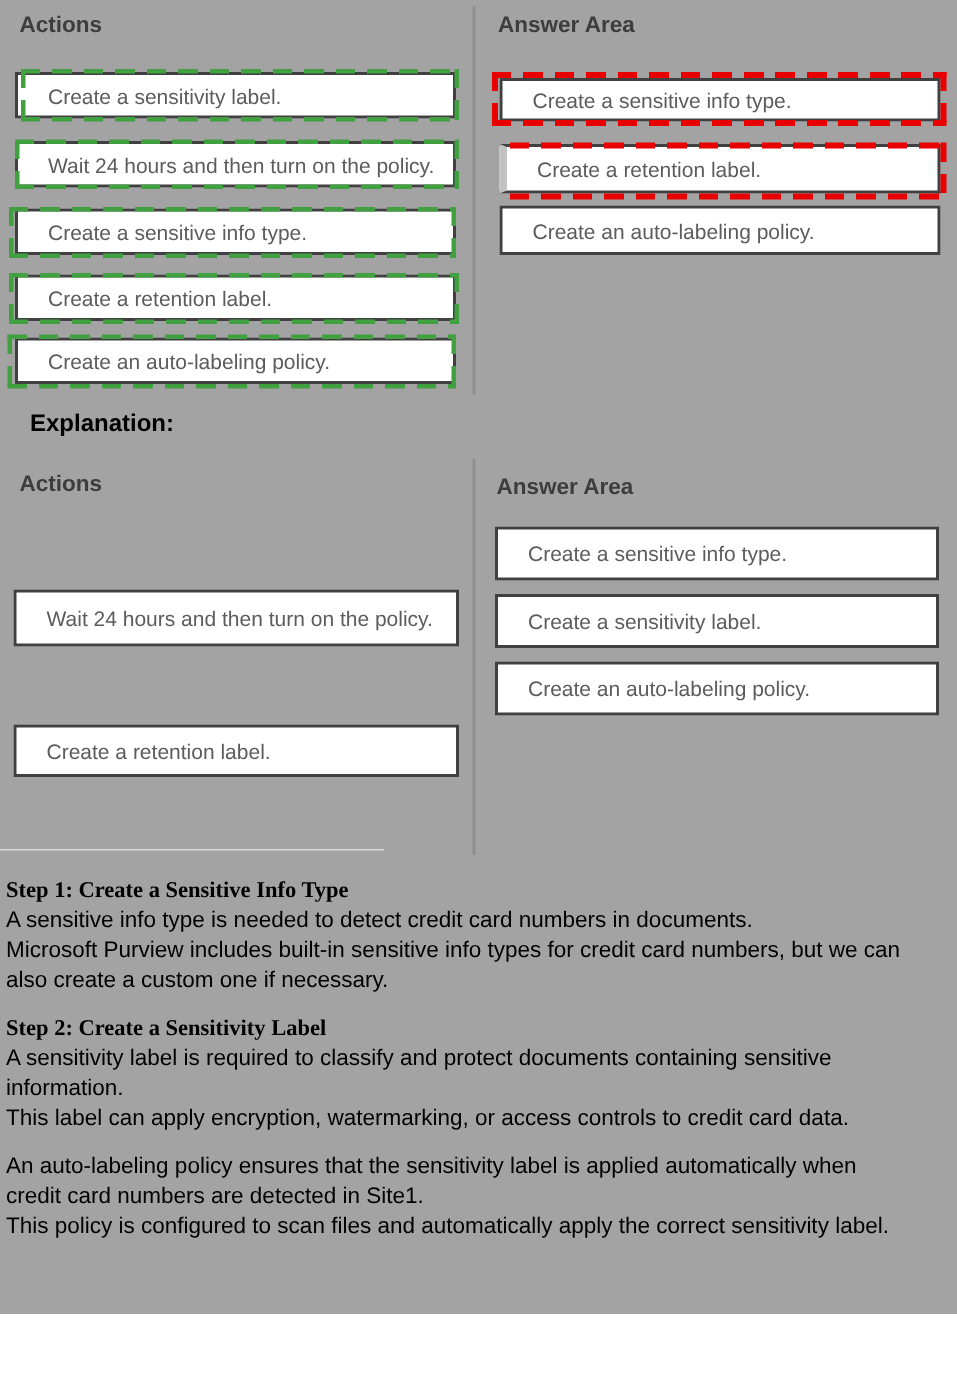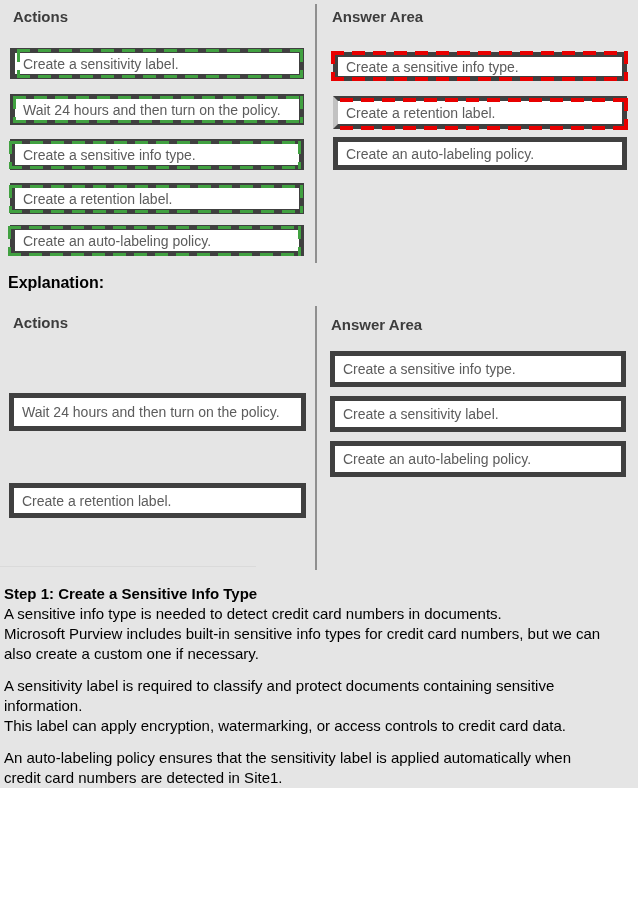--- a/index.html
+++ b/index.html
@@ -1,28 +1,28 @@
 <!DOCTYPE html>
 <html style="--green-dash: #41a141; --red-dash: #e80000; --box-border: #9a9a9a; --box-text: #5c5c5c;"><head>
 <meta charset="utf-8">
 <style>
   html,body{margin:0;padding:0;background:#fff;}
   #page{
-    position:relative;width:638px;height:788px;background:#e5e5e5;overflow:hidden;
+    position:relative;width:638px;height:876px;background:#a3a3a3;overflow:hidden;
     font-family:"Liberation Sans",sans-serif;
   }
   .col-title{
     position:absolute;font-size:15px;font-weight:600;color:#3d3d3d;white-space:nowrap;
   }
   .vdiv{position:absolute;width:2px;background:#8f8f8f;}
   .vdiv.q{left:315px;top:4px;height:259px;}
   .vdiv.e{left:315px;top:306px;height:264px;}
   .box{
-    position:absolute;box-sizing:border-box;background:#fff;border:5px solid #404040;
-    display:flex;align-items:center;padding-left:8px;
+    position:absolute;box-sizing:border-box;background:#fff;border:2px solid #404040;
+    display:flex;align-items:center;padding-left:20px;
   }
   .box .bt{font-size:14px;color:#5c5c5c;white-space:nowrap;}
   .lcol{left:10px;width:294px;height:31px;}
   .rcol{left:333px;width:294px;}
   .elcol{left:9px;width:297px;}
   .ercol{left:330px;width:296px;height:36px;}
   .grip{border-left:5px solid #c2c2c2;}
   .dash{
     position:absolute;pointer-events:none;--dw:3px;--dc:#41a141;
     background-image:
@@ -31,28 +31,28 @@
       repeating-linear-gradient(180deg,var(--dc) 0 13px,transparent 13px 21px),
       repeating-linear-gradient(180deg,var(--dc) 0 13px,transparent 13px 21px);
     background-position:left top,left bottom,left top,right top;
     background-size:100% var(--dw),100% var(--dw),var(--dw) 100%,var(--dw) 100%;
     background-repeat:no-repeat;
   }
   .dash.green{--dc:var(--green-dash,#41a141);--dw:3px;}
   .dash.red{--dc:var(--red-dash,#e80000);--dw:4px;}
   .dash.no-left{background-size:100% var(--dw),100% var(--dw),0 0,var(--dw) 100%;}
   .exp-h{
-    position:absolute;left:8px;top:274px;margin:0;font-size:16px;font-weight:bold;color:#000;
+    position:absolute;left:20px;top:274px;margin:0;font-size:16px;font-weight:bold;color:#000;
   }
   .faint{position:absolute;left:0;top:566px;width:256px;height:1px;background:#dadada;}
   .body-text{
     position:absolute;left:4px;top:584px;width:631px;font-size:15px;line-height:20px;color:#000;
   }
   .body-text p{margin:0 0 12px 0;}
-  .pt{display:block;font-weight:bold;}
+  .pt{display:block;font-weight:bold;font-family:Liberation Serif, serif;}
   .pl{white-space:pre-line;}
 </style>
 </head>
 <body>
 
 <div id="page">
 
   <section>
     <div class="col-title" style="left:13px;top:8px">Actions</div>
     <div class="vdiv q"></div>
@@ -120,20 +120,21 @@
   </section>
 
   <div class="body-text">
     <p>
       <strong class="pt">Step 1: Create a Sensitive Info Type</strong>
       <span class="pl">A sensitive info type is needed to detect credit card numbers in documents.
 Microsoft Purview includes built-in sensitive info types for credit card numbers, but we can
 also create a custom one if necessary.</span>
     </p>
     <p>
+      <strong class="pt">Step 2: Create a Sensitivity Label</strong>
       <span class="pl">A sensitivity label is required to classify and protect documents containing sensitive
 information.
 This label can apply encryption, watermarking, or access controls to credit card data.</span>
     </p>
     <p>
       <span class="pl">An auto-labeling policy ensures that the sensitivity label is applied automatically when
 credit card numbers are detected in Site1.
 This policy is configured to scan files and automatically apply the correct sensitivity label.</span>
     </p>
   </div>

